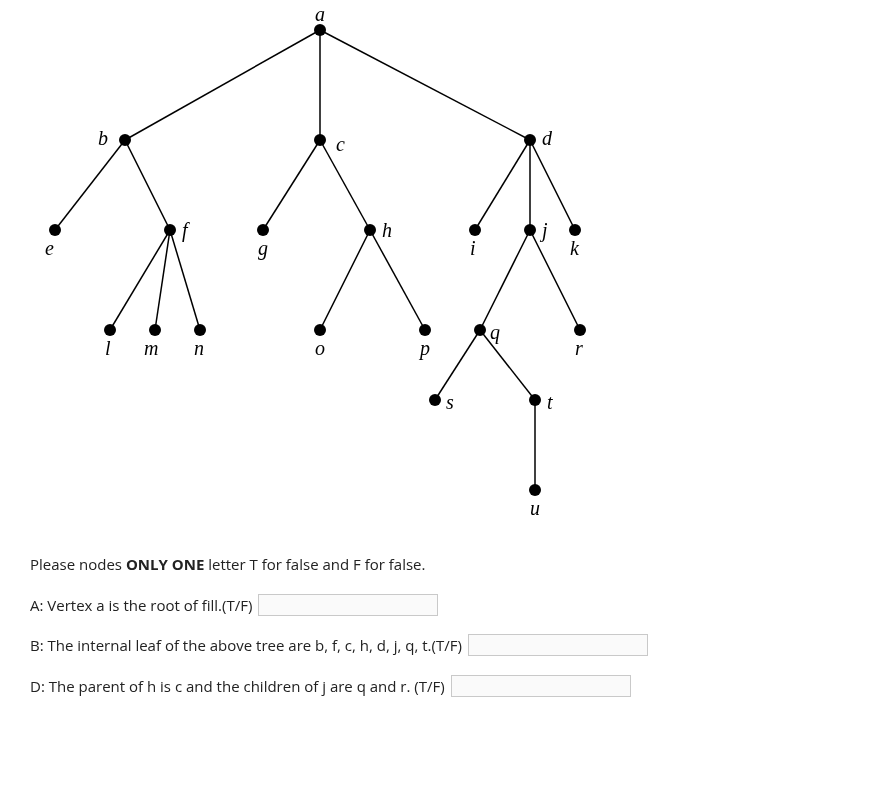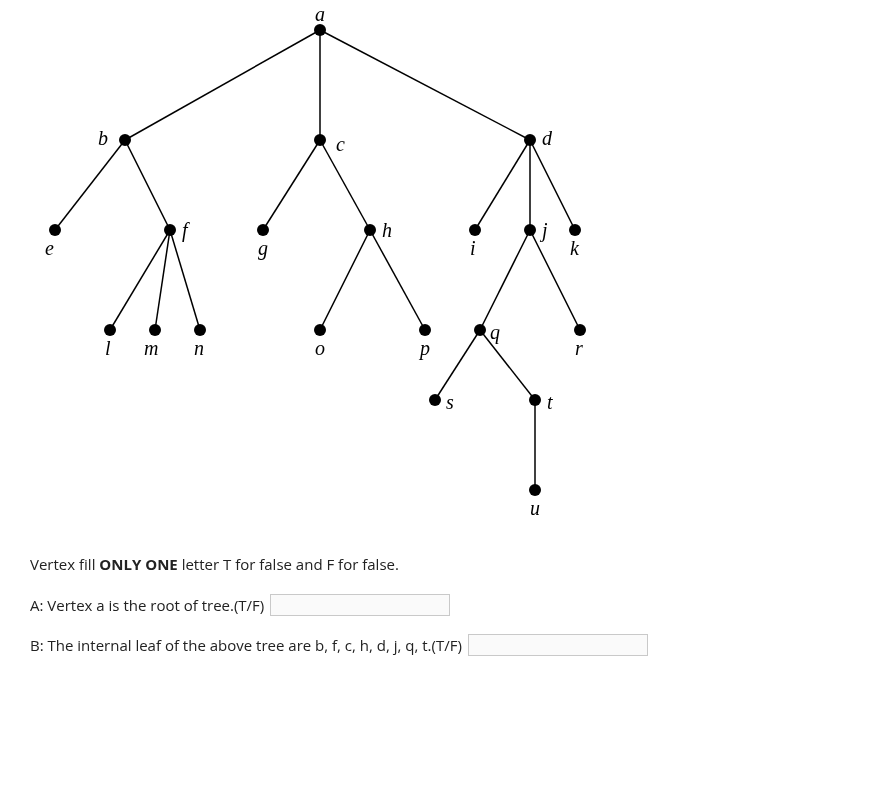--- a/index.html
+++ b/index.html
@@ -121,29 +121,33 @@
       <span class="node-lbl" style="left: 400px; top: 338px;">p</span>
       <span class="node-lbl" style="left: 470px; top: 322px;">q</span>
       <span class="node-lbl" style="left: 555px; top: 338px;">r</span>
       <span class="node-lbl" style="left: 426px; top: 392px;">s</span>
       <span class="node-lbl" style="left: 527px; top: 392px;">t</span>
       <span class="node-lbl" style="left: 510px; top: 498px;">u</span>
     </div>
 
   <div class="questions">
     <div class="q-instr">
-      <span>Vertex fill </span><b>ONLY ONE</b><span> letter T for false and F for false.</span>
+      <span>Please nodes </span><b>ONLY ONE</b><span> letter T for false and F for false.</span>
     </div>
 
     <div class="q-row">
-      <span class="q-text">A: Vertex a is the root of tree.(T/F)</span>
+      <span class="q-text">A: Vertex a is the root of fill.(T/F)</span>
       <input class="answer-box sm" value="" style="">
     </div>
 
     <div class="q-row">
       <span class="q-text">B: The internal leaf of the above tree are b, f, c, h, d, j, q, t.(T/F)</span>
       <input class="answer-box sm" value="" style="">
     </div>
 
 
+    <div class="q-row">
+      <span class="q-text">D: The parent of h is c and the children of j are q and r. (T/F)</span>
+      <input class="answer-box sm" value="" style="">
+    </div>
   </div>
 
 </div>
 
 </body></html>

